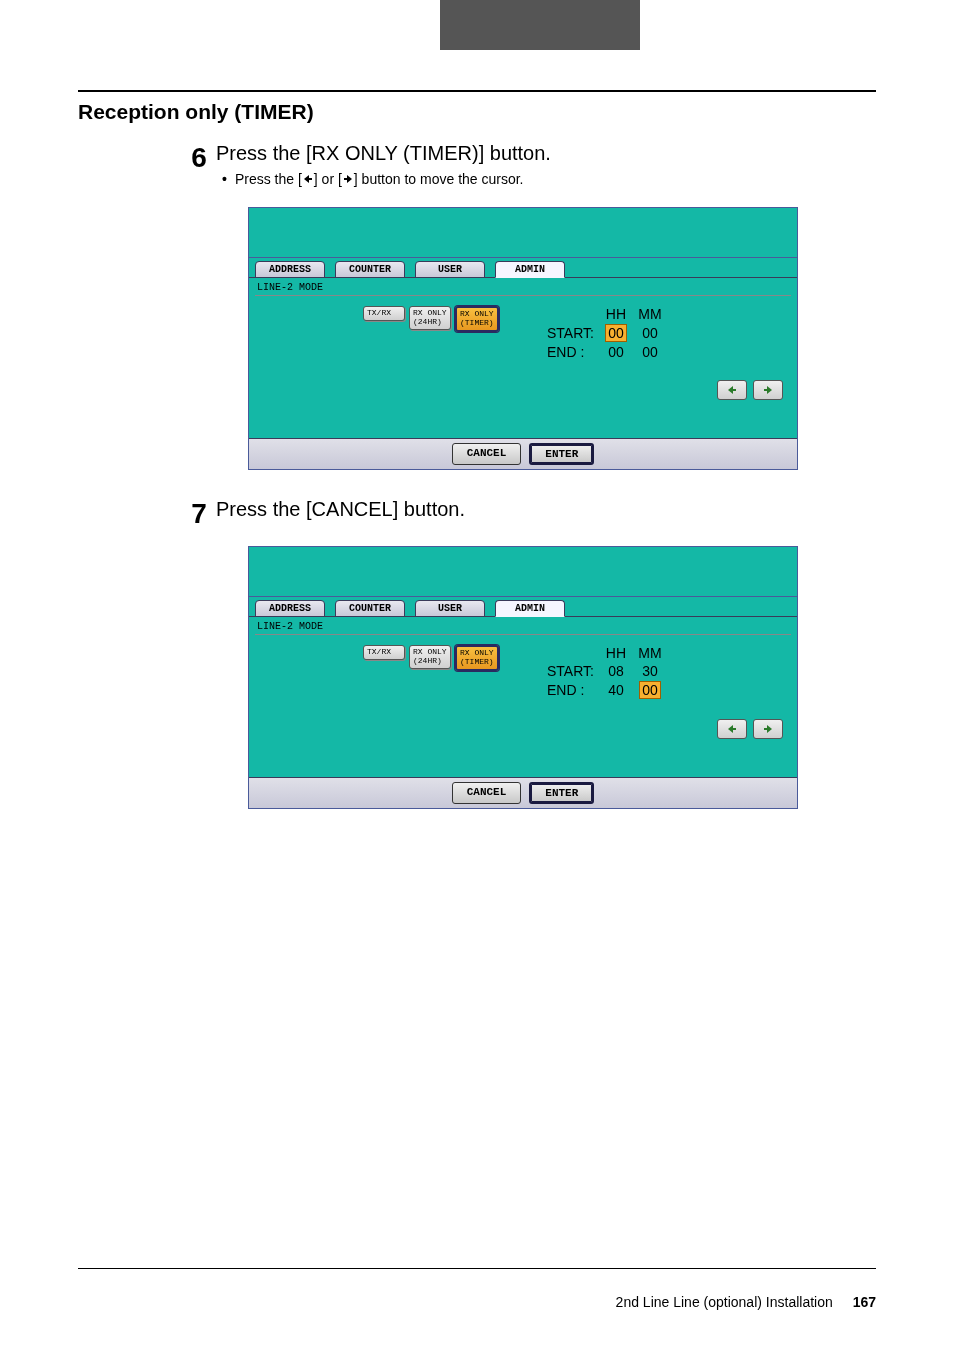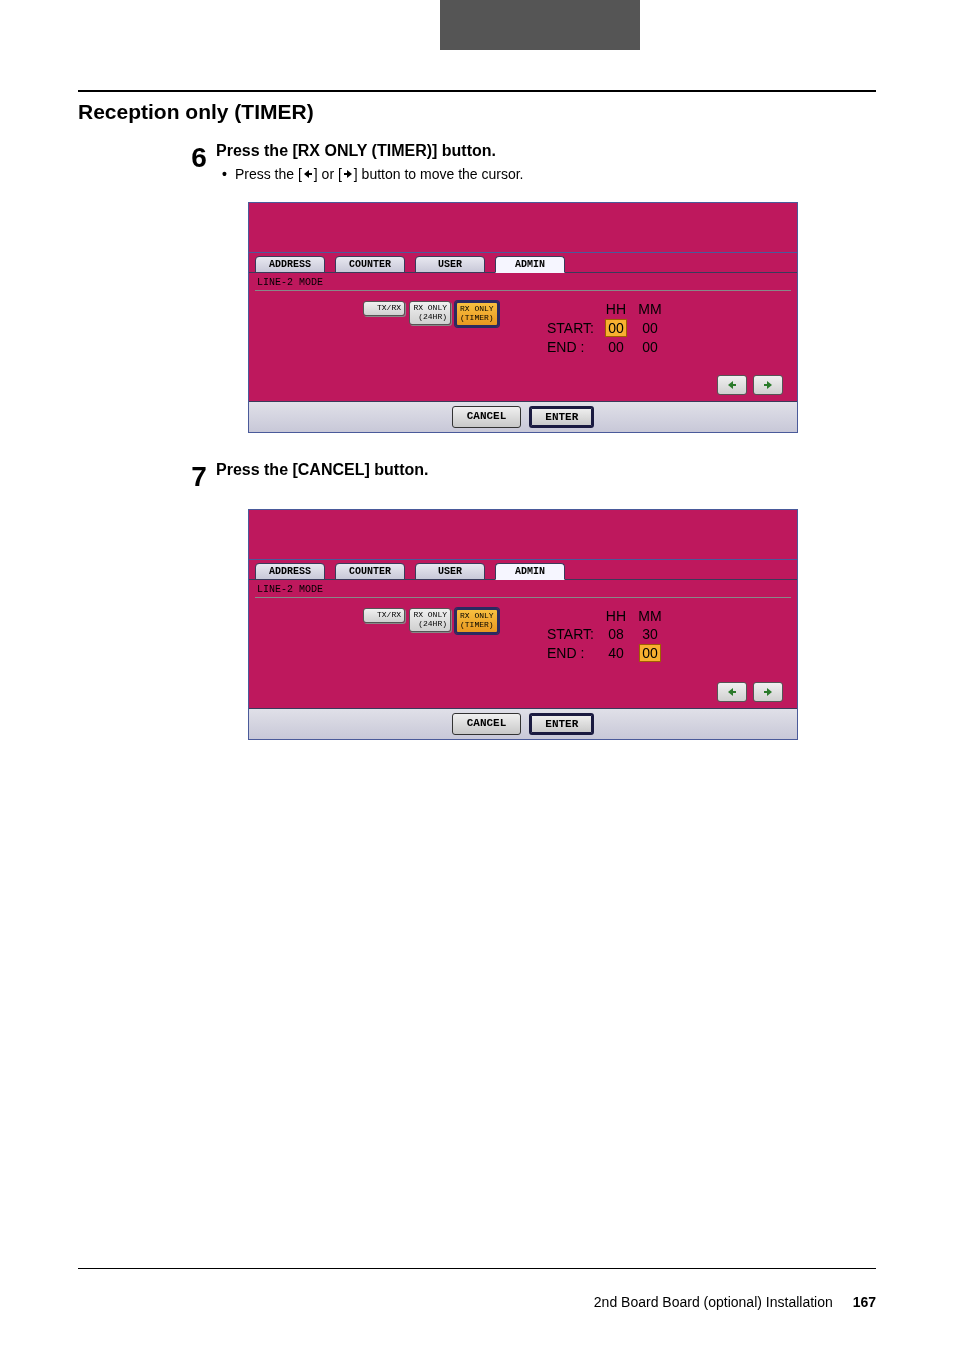--- a/index.html
+++ b/index.html
@@ -22,29 +22,29 @@
   .hr-top { border: none; border-top: 2px solid #000; margin-bottom: 8px; }
   .hr-bottom { border: none; border-top: 1.5px solid #000; position:absolute; left:78px; right:78px; top:1268px;}
   .section-title {
     font-size: 21px;
     font-weight: bold;
     margin-bottom: 18px;
   }
   .step-row { display: flex; margin-left: 104px; margin-bottom: 6px;}
   .step-num { font-size: 28px; font-weight: bold; width: 34px; text-align:center; line-height:1; padding-top:2px;}
   .step-body { flex: 1; }
-  .step-heading { font-size: 16px; font-weight: bold; margin-bottom: 6px;}
+  .step-heading { font-size: 20px; font-weight: normal; margin-bottom: 6px;}
   .bullets { list-style: none; font-size: 14px; margin-left: 6px;}
   .bullets li { margin-bottom: 2px; }
   .bullets li::before { content: "•"; margin-right: 8px; font-weight:bold;}
 
   .panel-wrap { margin: 18px 0 28px 170px; width: 550px; }
   .panel {
     border: 1px solid #4a5a9a;
-    background: #be185d;
+    background: #14b8a6;
   }
   .panel-top-blank { height: 50px; border-bottom: 1px solid #4a5a9a; }
   .tab-row { display:flex; align-items:flex-end; padding: 0 6px; height: 20px; position:relative; border-bottom:1px solid #3a3a5a;}
   .tab {
     font-family: "Courier New", monospace;
     font-size: 10px; font-weight:bold;
     padding: 2px 8px;
     border: 1px solid #3a3a5a;
     border-top-left-radius: 4px; border-top-right-radius: 4px;
     margin-right: 10px;
@@ -66,21 +66,21 @@
   .panel-body {
     display:flex;
     padding: 0 8px 0 8px;
     min-height: 70px;
   }
   .left-controls { flex: 0 0 270px; display:flex; align-items:flex-start; gap:4px; padding-top:2px; padding-left:106px;}
   .mini-btn {
     font-family: "Courier New", monospace;
     font-size: 8px;
     line-height: 1.1;
-    text-align:right;
+    text-align:left;
     border: 1px solid #555;
     border-radius: 3px;
     background: linear-gradient(#f0f0f0,#d0d0d0);
     padding: 2px 3px;
     min-width: 42px;
     cursor:pointer;
     box-shadow: 1px 1px 0 #888;
   }
   .mini-btn.selected {
     background: linear-gradient(#f8c040,#e89820);
@@ -109,20 +109,21 @@
     background: linear-gradient(#f0f0f0,#d0d0d0);
     display:flex; align-items:center; justify-content:center;
     cursor:pointer;
   }
   .arrow-btn svg { width:10px; height:10px;}
   .panel-footer {
     border-top: 1px solid #3a3a5a;
     display:flex; justify-content:center; gap:8px;
     padding: 4px 0;
     background: linear-gradient(#e0e0e8,#c8c8d8);
+    margin-top: 32px;
   }
   .footer-btn {
     font-family: "Courier New", monospace;
     font-size: 11px; font-weight:bold;
     padding: 3px 14px;
     border: 1px solid #333;
     border-radius: 3px;
     background: linear-gradient(#f0f0f0,#c8c8c8);
     cursor:pointer;
   }
@@ -276,15 +277,15 @@
             <div class="footer-btn">CANCEL</div>
             <div class="footer-btn primary">ENTER</div>
           </div>
         </div>
       </div>
     </div>
 </div>
 
 <hr class="hr-bottom">
 <div class="page-footer">
-  <span>2nd Board Board (optional) Installation</span>
+  <span>2nd Line Line (optional) Installation</span>
   <span class="page-num">167</span>
 </div>
 
 </body></html>

